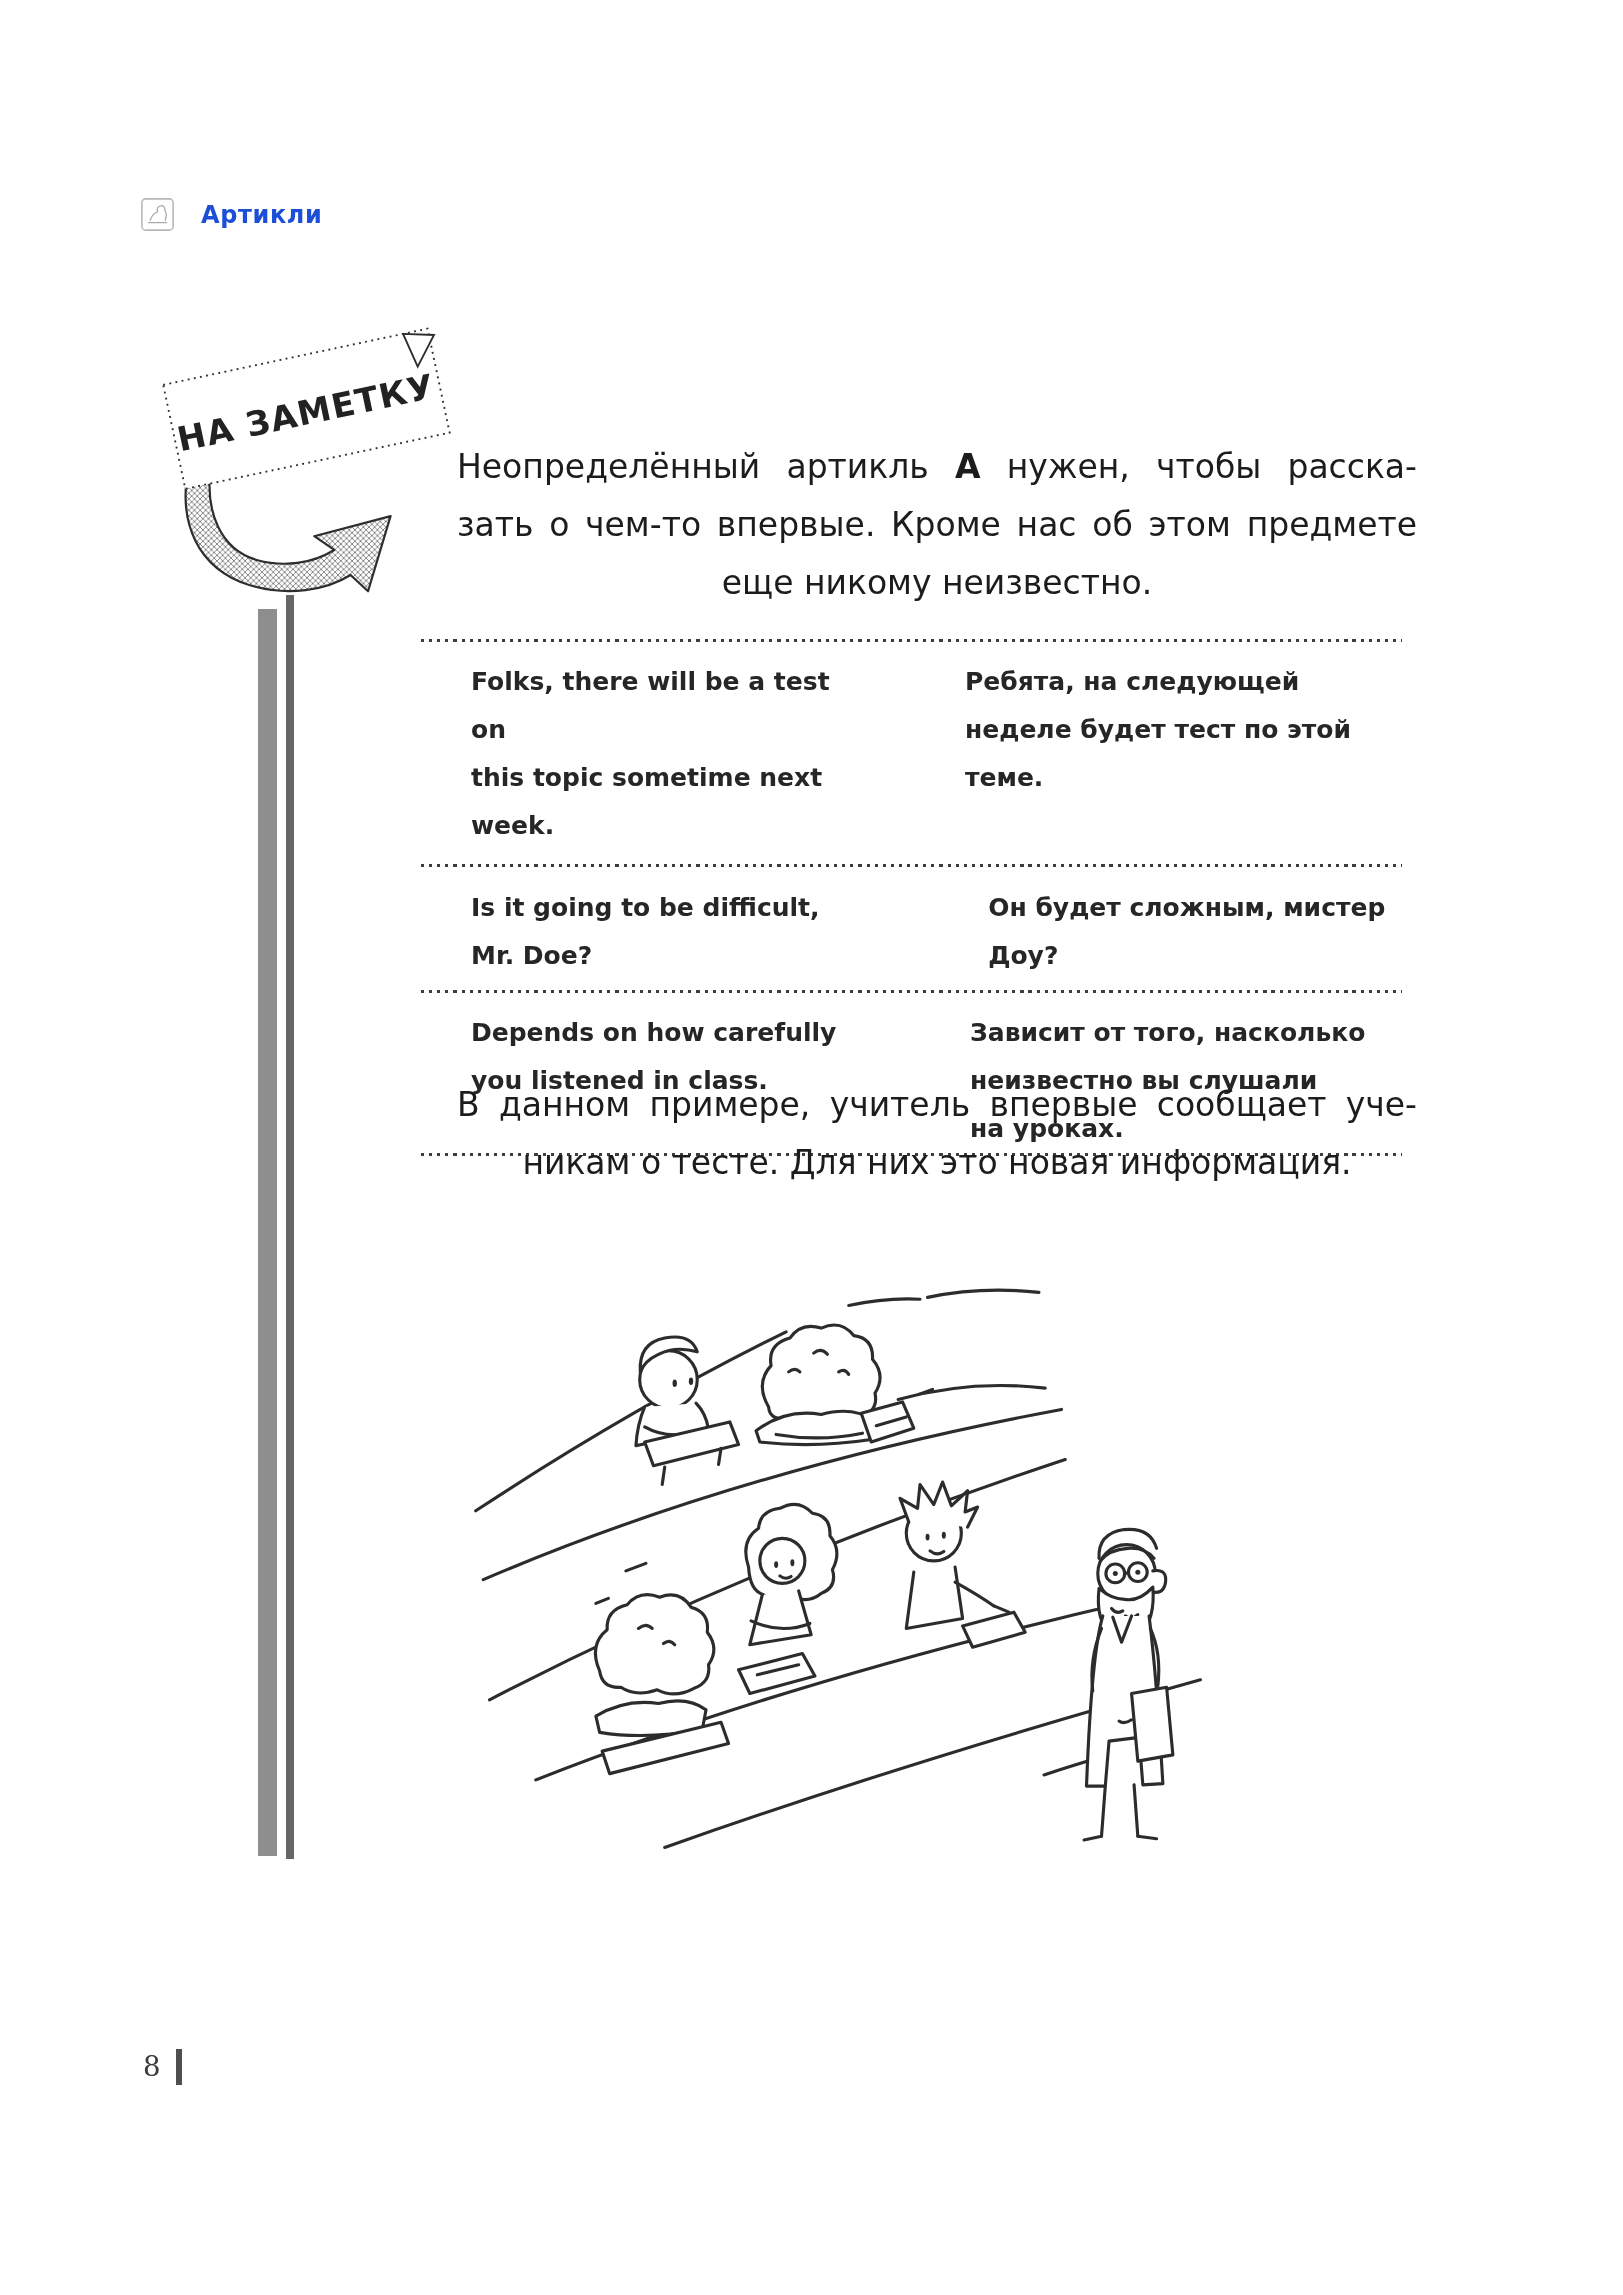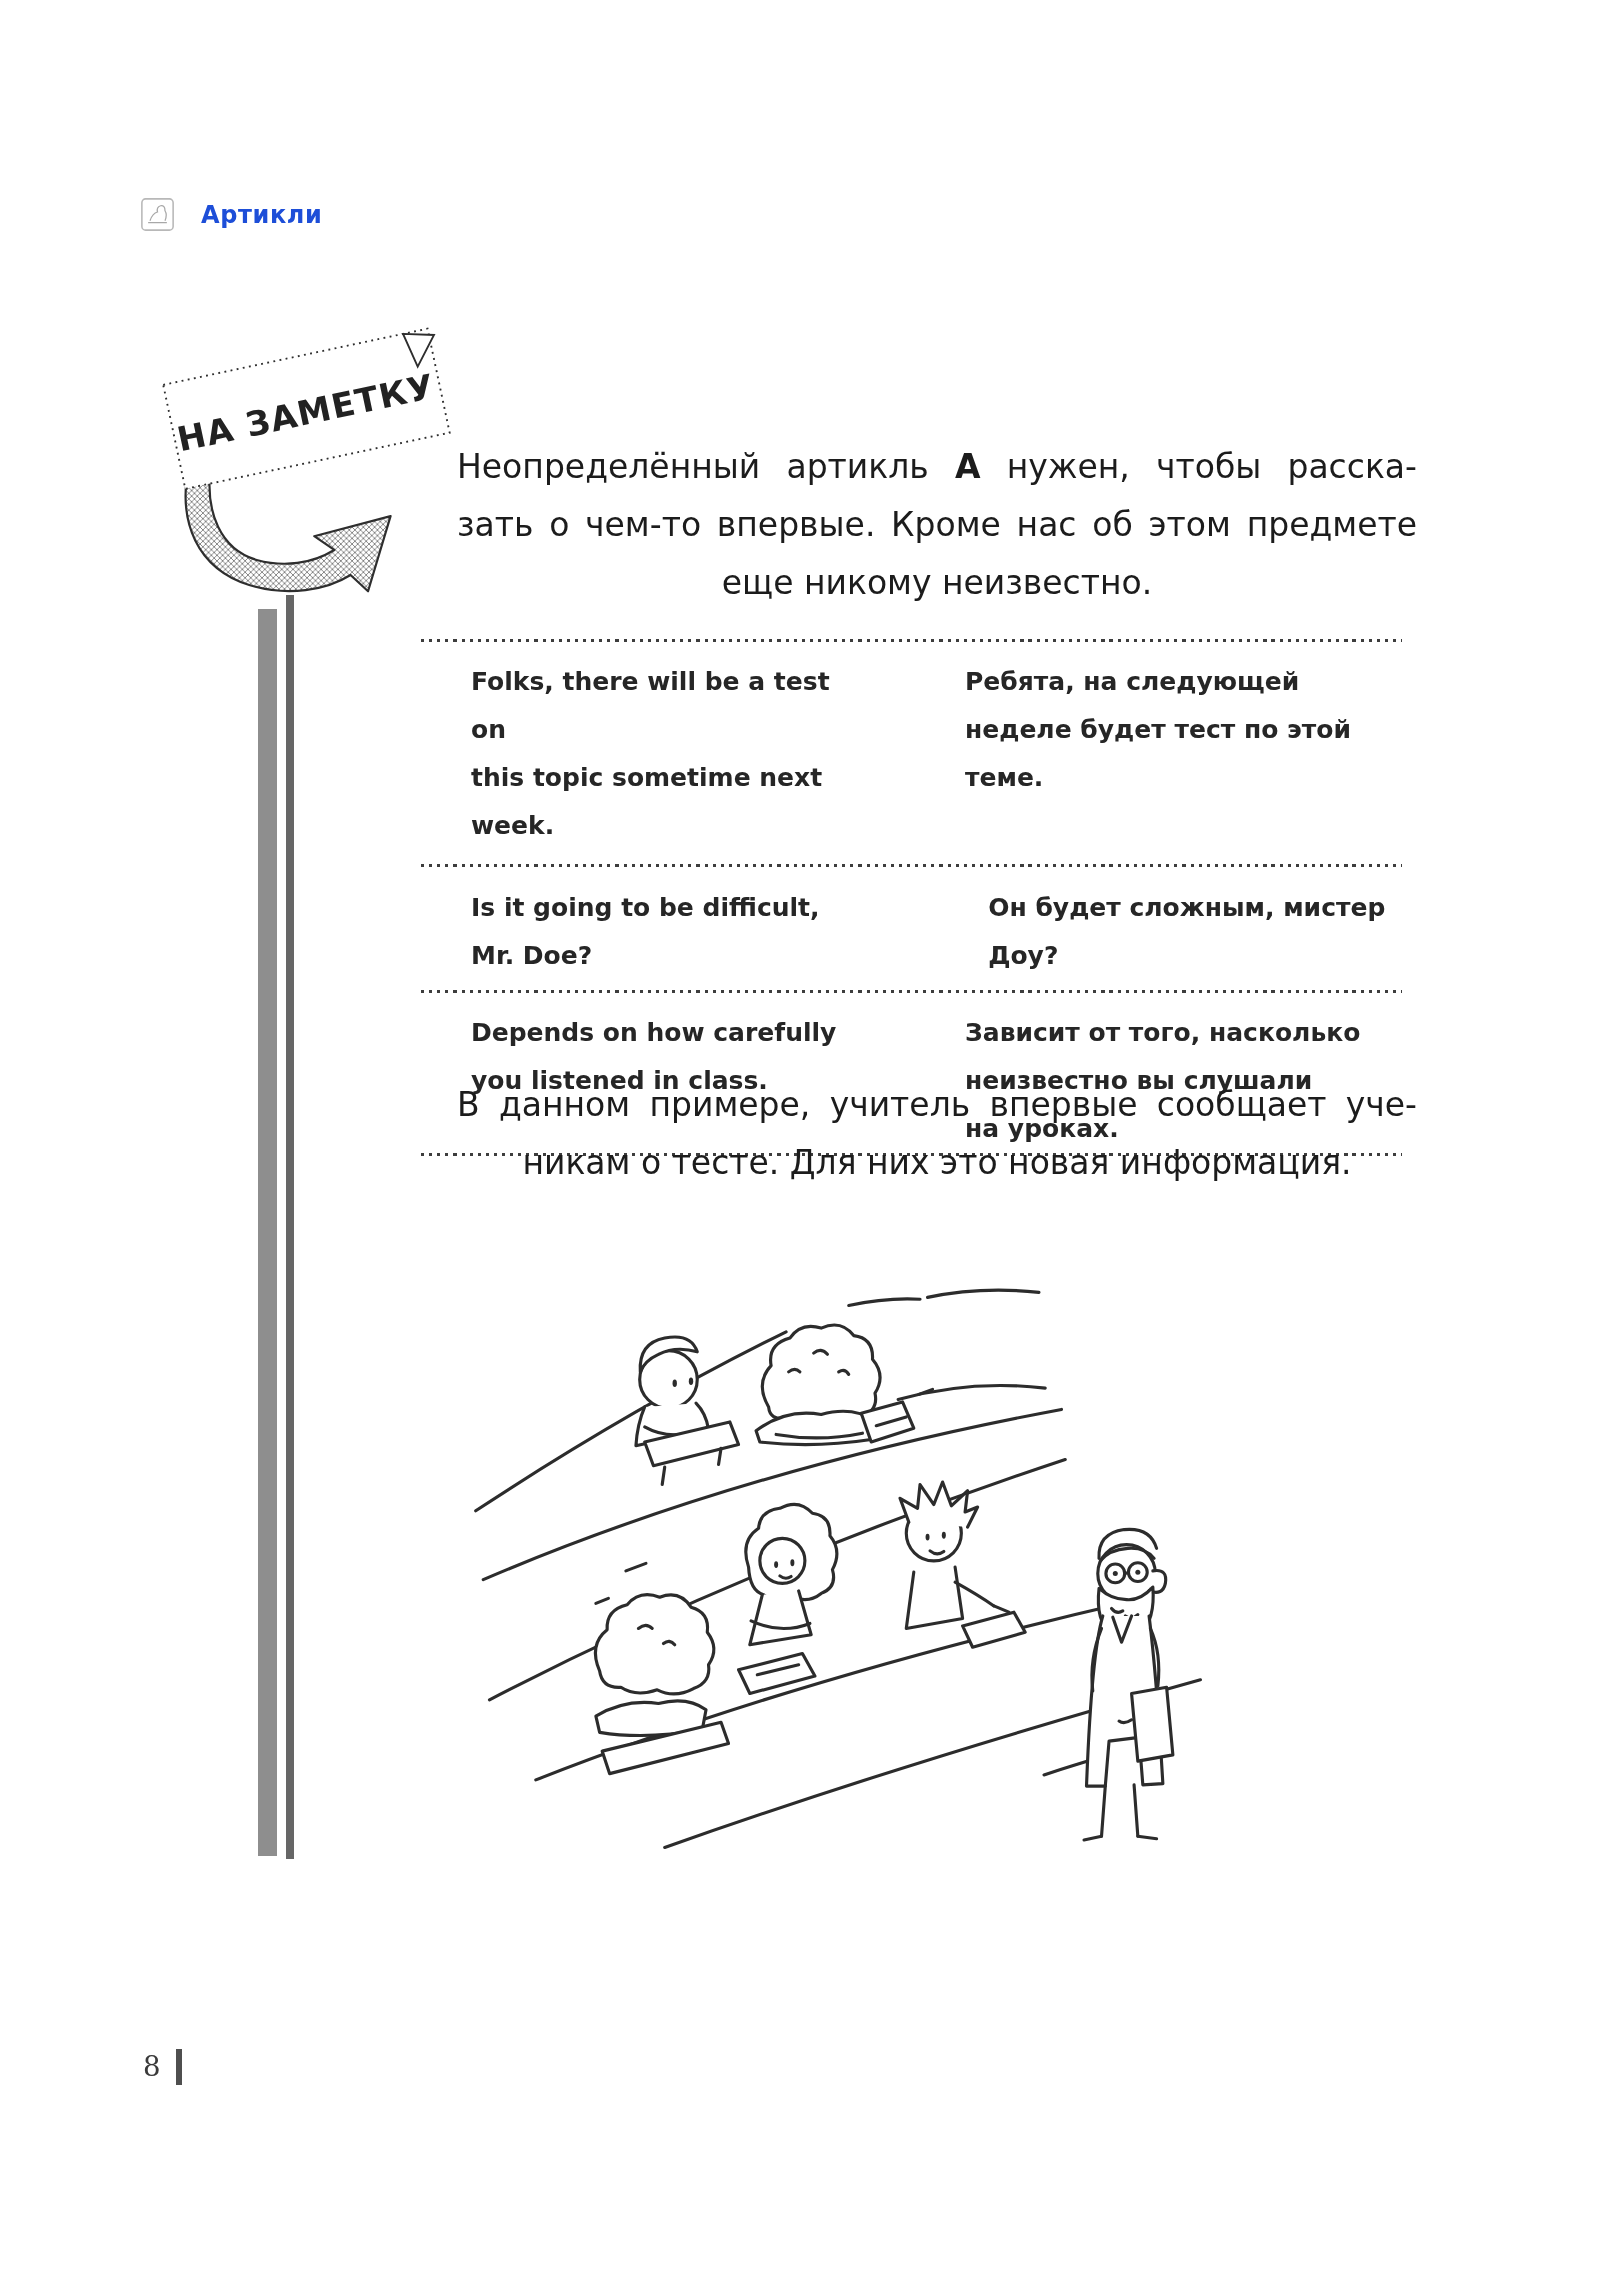--- a/index.html
+++ b/index.html
@@ -25,21 +25,21 @@
   .para .lline{text-align:center;}
   .para strong{font-weight:bold;}
   #intro{top:438px;}
   #conclusion{top:1076px;}
 
   
   .examples{position:absolute;left:421px;top:639px;width:981px;}
   .dotted{height:3.1px;background:repeating-linear-gradient(90deg,#3d3d3d 0 3.1px,transparent 3.1px 8.1px);}
   .ex-row{display:flex;padding:16.3px 0 13.8px 0;}
   .ex-row.r2{padding-bottom:10px;gap:40px;}
-  .ex-row.r3{padding-bottom:0;}
+  .ex-row.r3{padding-bottom:0;justify-content:space-between;}
   .cell{font-size:25px;line-height:48px;color:#262626;font-weight:bold;}
   .cell.en{margin-left:50px;width:401px;}
   .cell.ru{margin-left:93px;width:432px;}
 
   
   .classroom{position:absolute;left:438px;top:1278px;width:889px;height:582px;}
 
   
   .pagenum{position:absolute;left:143px;top:2049px;display:flex;align-items:center;}
   .pagenum .num{font-family:"DejaVu Serif", serif;font-size:27.6px;line-height:36px;color:#3a3a3a;}

